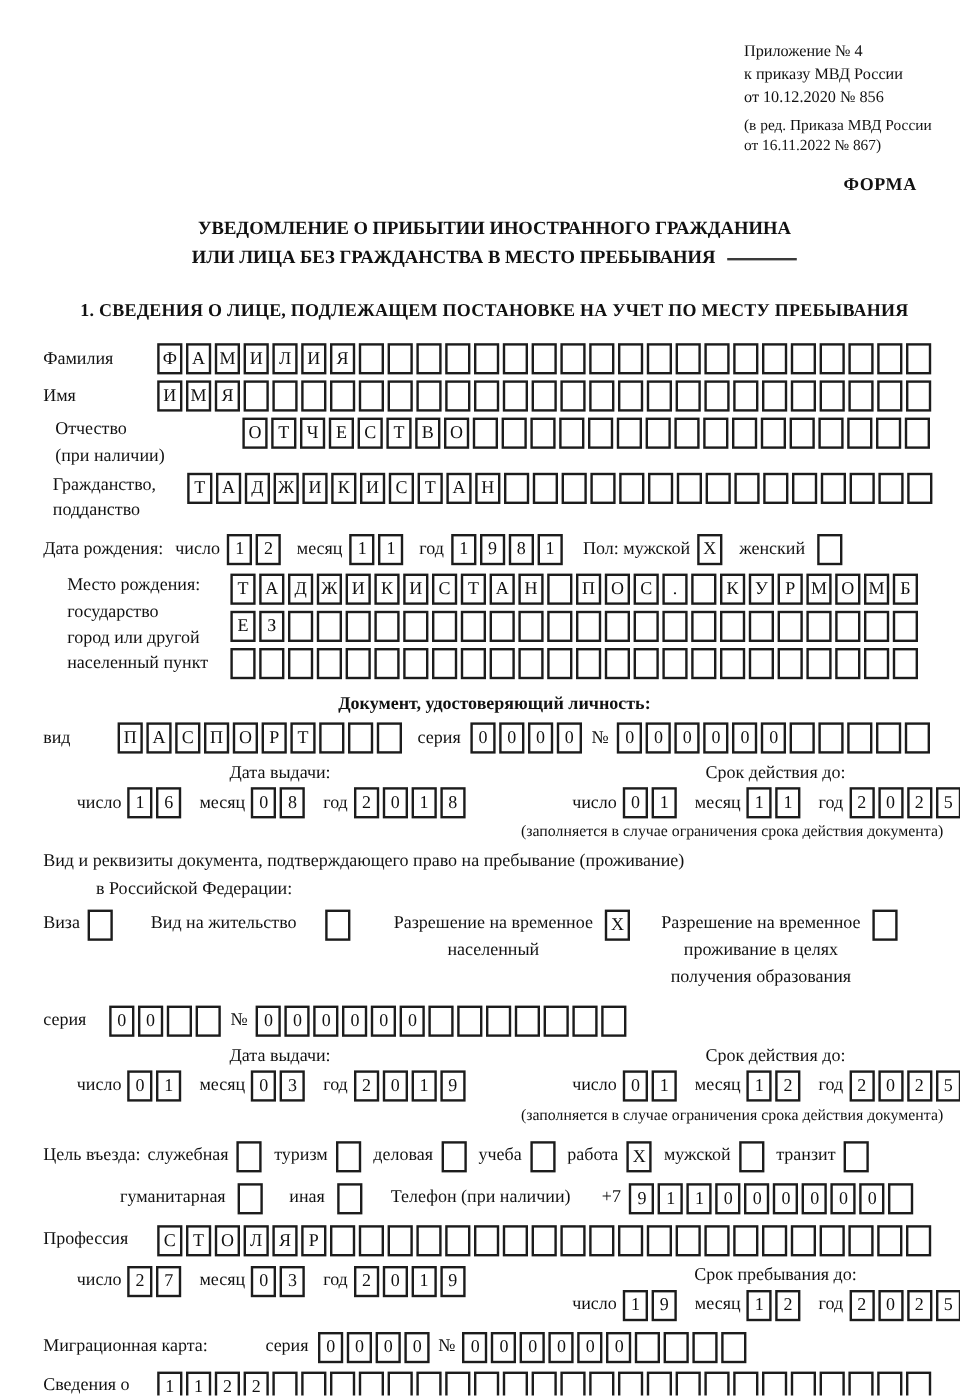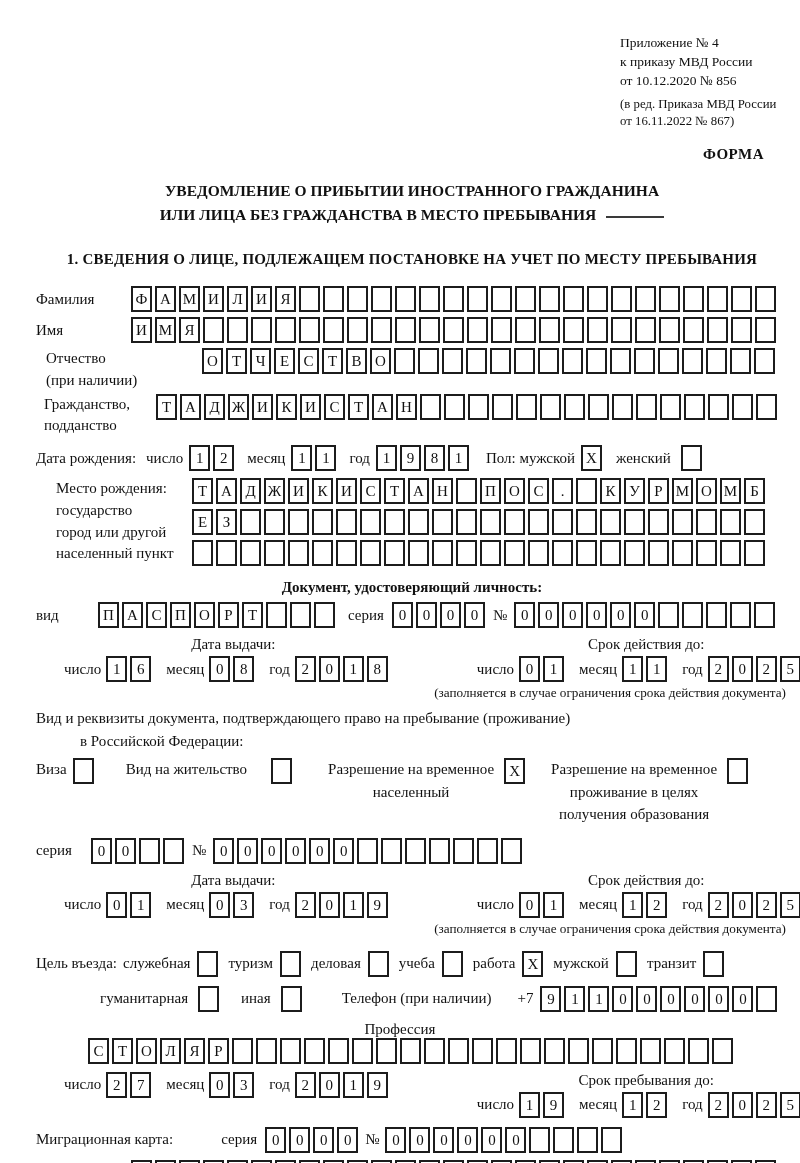--- a/index.html
+++ b/index.html
@@ -73,21 +73,21 @@
   .po2{margin-left:32px;}
   .po3{margin-left:36px;}
   .po4{margin-left:26px;}
 
   
   .purpose-row{display:flex;align-items:center;margin-top:14px;flex-wrap:nowrap;}
   .purpose-row .opt{display:flex;align-items:center;margin-left:10px;white-space:nowrap;}
   .purpose-row .opt .checkbox{margin-left:7px;}
   .purpose2{display:flex;align-items:center;margin-top:9px;margin-left:64px;}
   .purpose2 .opt{display:flex;align-items:center;white-space:nowrap;}
-  .phone-label{margin-left:40px;}
+  .phone-label{margin-left:24px;}
   .phone-prefix{margin-left:26px;margin-right:7px;}
 
   
   .migr-row{display:flex;align-items:center;margin-top:9px;}
   .migr-row .slab{margin-left:48px;margin-right:8px;}
   .migr-row .nlab{margin-left:4px;margin-right:6px;}
 
   
   .repr{display:flex;align-items:flex-start;margin-top:7px;}
   .repr .lab-block{width:95px;line-height:1.5;}
@@ -312,21 +312,21 @@
       </span>
     <span class="opt" style="margin-left:22px;">
         <span>иная</span>
         <span class="cell checkbox" style="margin-left:10px;"></span>
       </span>
     <span class="phone-label">Телефон (при наличии)</span>
     <span class="phone-prefix">+7</span>
     <span class="boxes"><span class="cell">9</span><span class="cell">1</span><span class="cell">1</span><span class="cell">0</span><span class="cell">0</span><span class="cell">0</span><span class="cell">0</span><span class="cell">0</span><span class="cell">0</span><span class="cell"></span></span>
   </div>
 
-  <div class="row" style="margin-top:9px;flex-direction:column;">
+  <div class="row" style="margin-top:9px;">
     <span class="lab w95">Профессия</span>
     <span class="boxes"><span class="cell">С</span><span class="cell">Т</span><span class="cell">О</span><span class="cell">Л</span><span class="cell">Я</span><span class="cell">Р</span><span class="cell"></span><span class="cell"></span><span class="cell"></span><span class="cell"></span><span class="cell"></span><span class="cell"></span><span class="cell"></span><span class="cell"></span><span class="cell"></span><span class="cell"></span><span class="cell"></span><span class="cell"></span><span class="cell"></span><span class="cell"></span><span class="cell"></span><span class="cell"></span><span class="cell"></span><span class="cell"></span><span class="cell"></span><span class="cell"></span><span class="cell"></span></span>
   </div>
 
   <div class="dates-pair">
     <div class="date-cluster">
       <div class="date-fields">
         <span class="dlabel">число</span>
         <span class="boxes"><span class="cell">2</span><span class="cell">7</span></span>
         <span class="dlabel">месяц</span>

